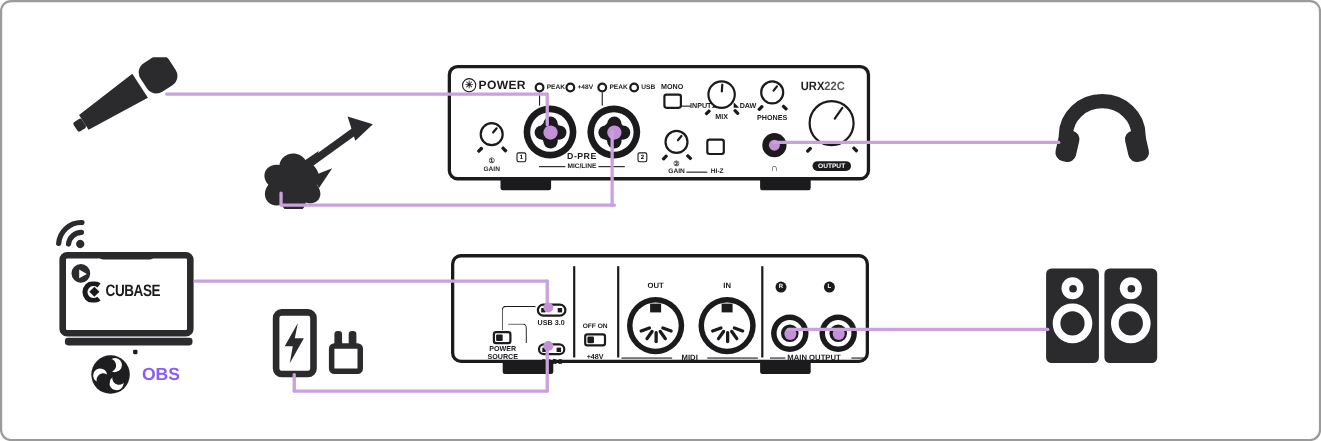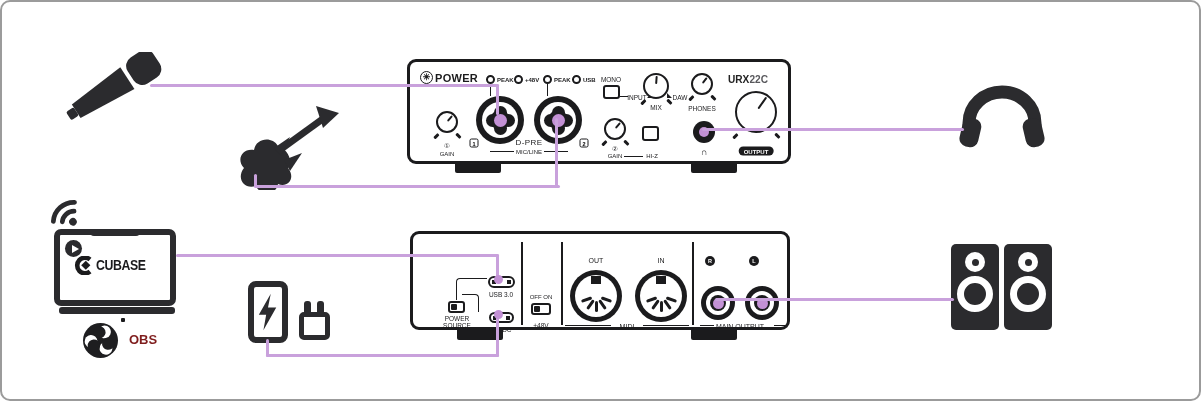--- a/index.html
+++ b/index.html
@@ -3,21 +3,21 @@
 <meta charset="utf-8">
 <style>
   *{box-sizing:border-box;margin:0;padding:0}
   html,body{background:#fff}
   body{font-family:"Liberation Sans",sans-serif}
   #canvas{position:relative;width:1201px;height:401px;background:#fff;border:2px solid #9b9b9b;border-radius:10px;overflow:hidden}
   .abs{position:absolute}
   
   .panel{position:absolute;background:#fff;border:3.5px solid #1b1b1d;border-radius:9px;z-index:1}
   .foot{position:absolute;width:46px;height:12px;background:#1b1b1d;border-radius:2px;z-index:0}
-  .lb{position:absolute;transform:translate(-50%,-50%);font-weight:normal;color:#1b1b1d;white-space:nowrap;z-index:2}
+  .lb{position:absolute;transform:translate(-50%,-50%);font-weight:bold;color:#1b1b1d;white-space:nowrap;z-index:2}
   .hl{position:absolute;height:1.5px;background:#1b1b1d;z-index:2}
   .vl{position:absolute;width:1.5px;background:#1b1b1d;z-index:2}
   
   .knob{position:absolute;background:#fff;border:2.5px solid #1b1b1d;border-radius:50%;z-index:2}
   .knob::before,.knob::after{content:'';position:absolute;width:2.5px;height:6px;background:#1b1b1d;border-radius:1px;bottom:-8px}
   .knob::before{left:-3px;transform:rotate(45deg)}
   .knob::after{right:-3px;transform:rotate(-45deg)}
   .ptr{position:absolute;inset:0}
   .ptr::before{content:'';position:absolute;left:calc(50% - 1.25px);top:1px;width:2.5px;height:38%;background:#1b1b1d;border-radius:1px}
   
@@ -54,21 +54,21 @@
   .tri-l{position:absolute;width:0;height:0;border-right:5px solid transparent;border-bottom:5px solid #1b1b1d;z-index:2}
   
   .pl{position:absolute;background:#c9a1dc;z-index:5;border-radius:1.5px}
   .pdot{position:absolute;background:#c391d5;border-radius:50%;z-index:6}
   .screen{position:absolute;left:52px;top:227px;width:122px;height:77px;border:6px solid #2b2b2e;border-radius:7px;background:#fff;z-index:1}
   .notchtab{position:absolute;left:88px;top:227px;width:50px;height:7px;background:#2b2b2e;border-radius:0 0 4px 4px;z-index:2}
   .lapbase{position:absolute;left:57px;top:305px;width:116px;height:7px;background:#2b2b2e;border-radius:3px;z-index:1}
   .play{position:absolute;left:63px;top:238px;width:17px;height:17px;border-radius:50%;background:#2b2b2e;z-index:2}
   .play::before{content:'';position:absolute;left:7px;top:4.5px;width:0;height:0;border-left:7px solid #fff;border-top:4px solid transparent;border-bottom:4px solid transparent}
   .cubase-text{position:absolute;left:94px;top:254px;font-size:15px;font-weight:800;color:#1b1b1d;transform:scaleX(.82);transform-origin:left;letter-spacing:-.5px;z-index:2}
-  .obs-text{position:absolute;left:127px;top:330px;font-size:13px;font-weight:800;color:#7f1d1d;z-index:2}
+  .obs-text{position:absolute;left:127px;top:330px;font-size:16px;font-weight:800;color:#8b5cf6;z-index:2}
   .obs-reg{position:absolute;left:119px;top:316px;width:4px;height:4px;border-radius:1px;background:#1b1b1d;z-index:2}
   .battery{position:absolute;left:246px;top:279px;width:40px;height:62px;border:6px solid #2b2b2e;border-radius:8px;background:#fff;z-index:2}
   .plugbody{position:absolute;left:297px;top:310px;width:31px;height:28px;border:5px solid #2b2b2e;border-radius:5px;background:#fff;z-index:2}
   .prong{position:absolute;top:299px;width:7px;height:13px;background:#2b2b2e;border-radius:3px 3px 0 0;z-index:2}
   .speaker{position:absolute;top:242px;width:48px;height:86px;background:#2b2b2e;border-radius:5px;z-index:2}
   .tw{position:absolute;left:14px;top:8px;width:20px;height:20px;border-radius:50%;background:#fff}
   .tw::after{content:'';position:absolute;left:6.5px;top:6.5px;width:7px;height:7px;border-radius:50%;background:#2b2b2e}
   .wf{position:absolute;left:6px;top:32px;width:36px;height:36px;border:7px solid #fff;border-radius:50%}
   .brand{position:absolute;left:10px;top:9px;display:flex;align-items:center;gap:2px;z-index:2}
   .brand .mark{width:13px;height:13px;border:1.5px solid #1b1b1d;border-radius:50%;display:flex;align-items:center;justify-content:center;font-size:9px;font-weight:bold;color:#1b1b1d;line-height:1}

